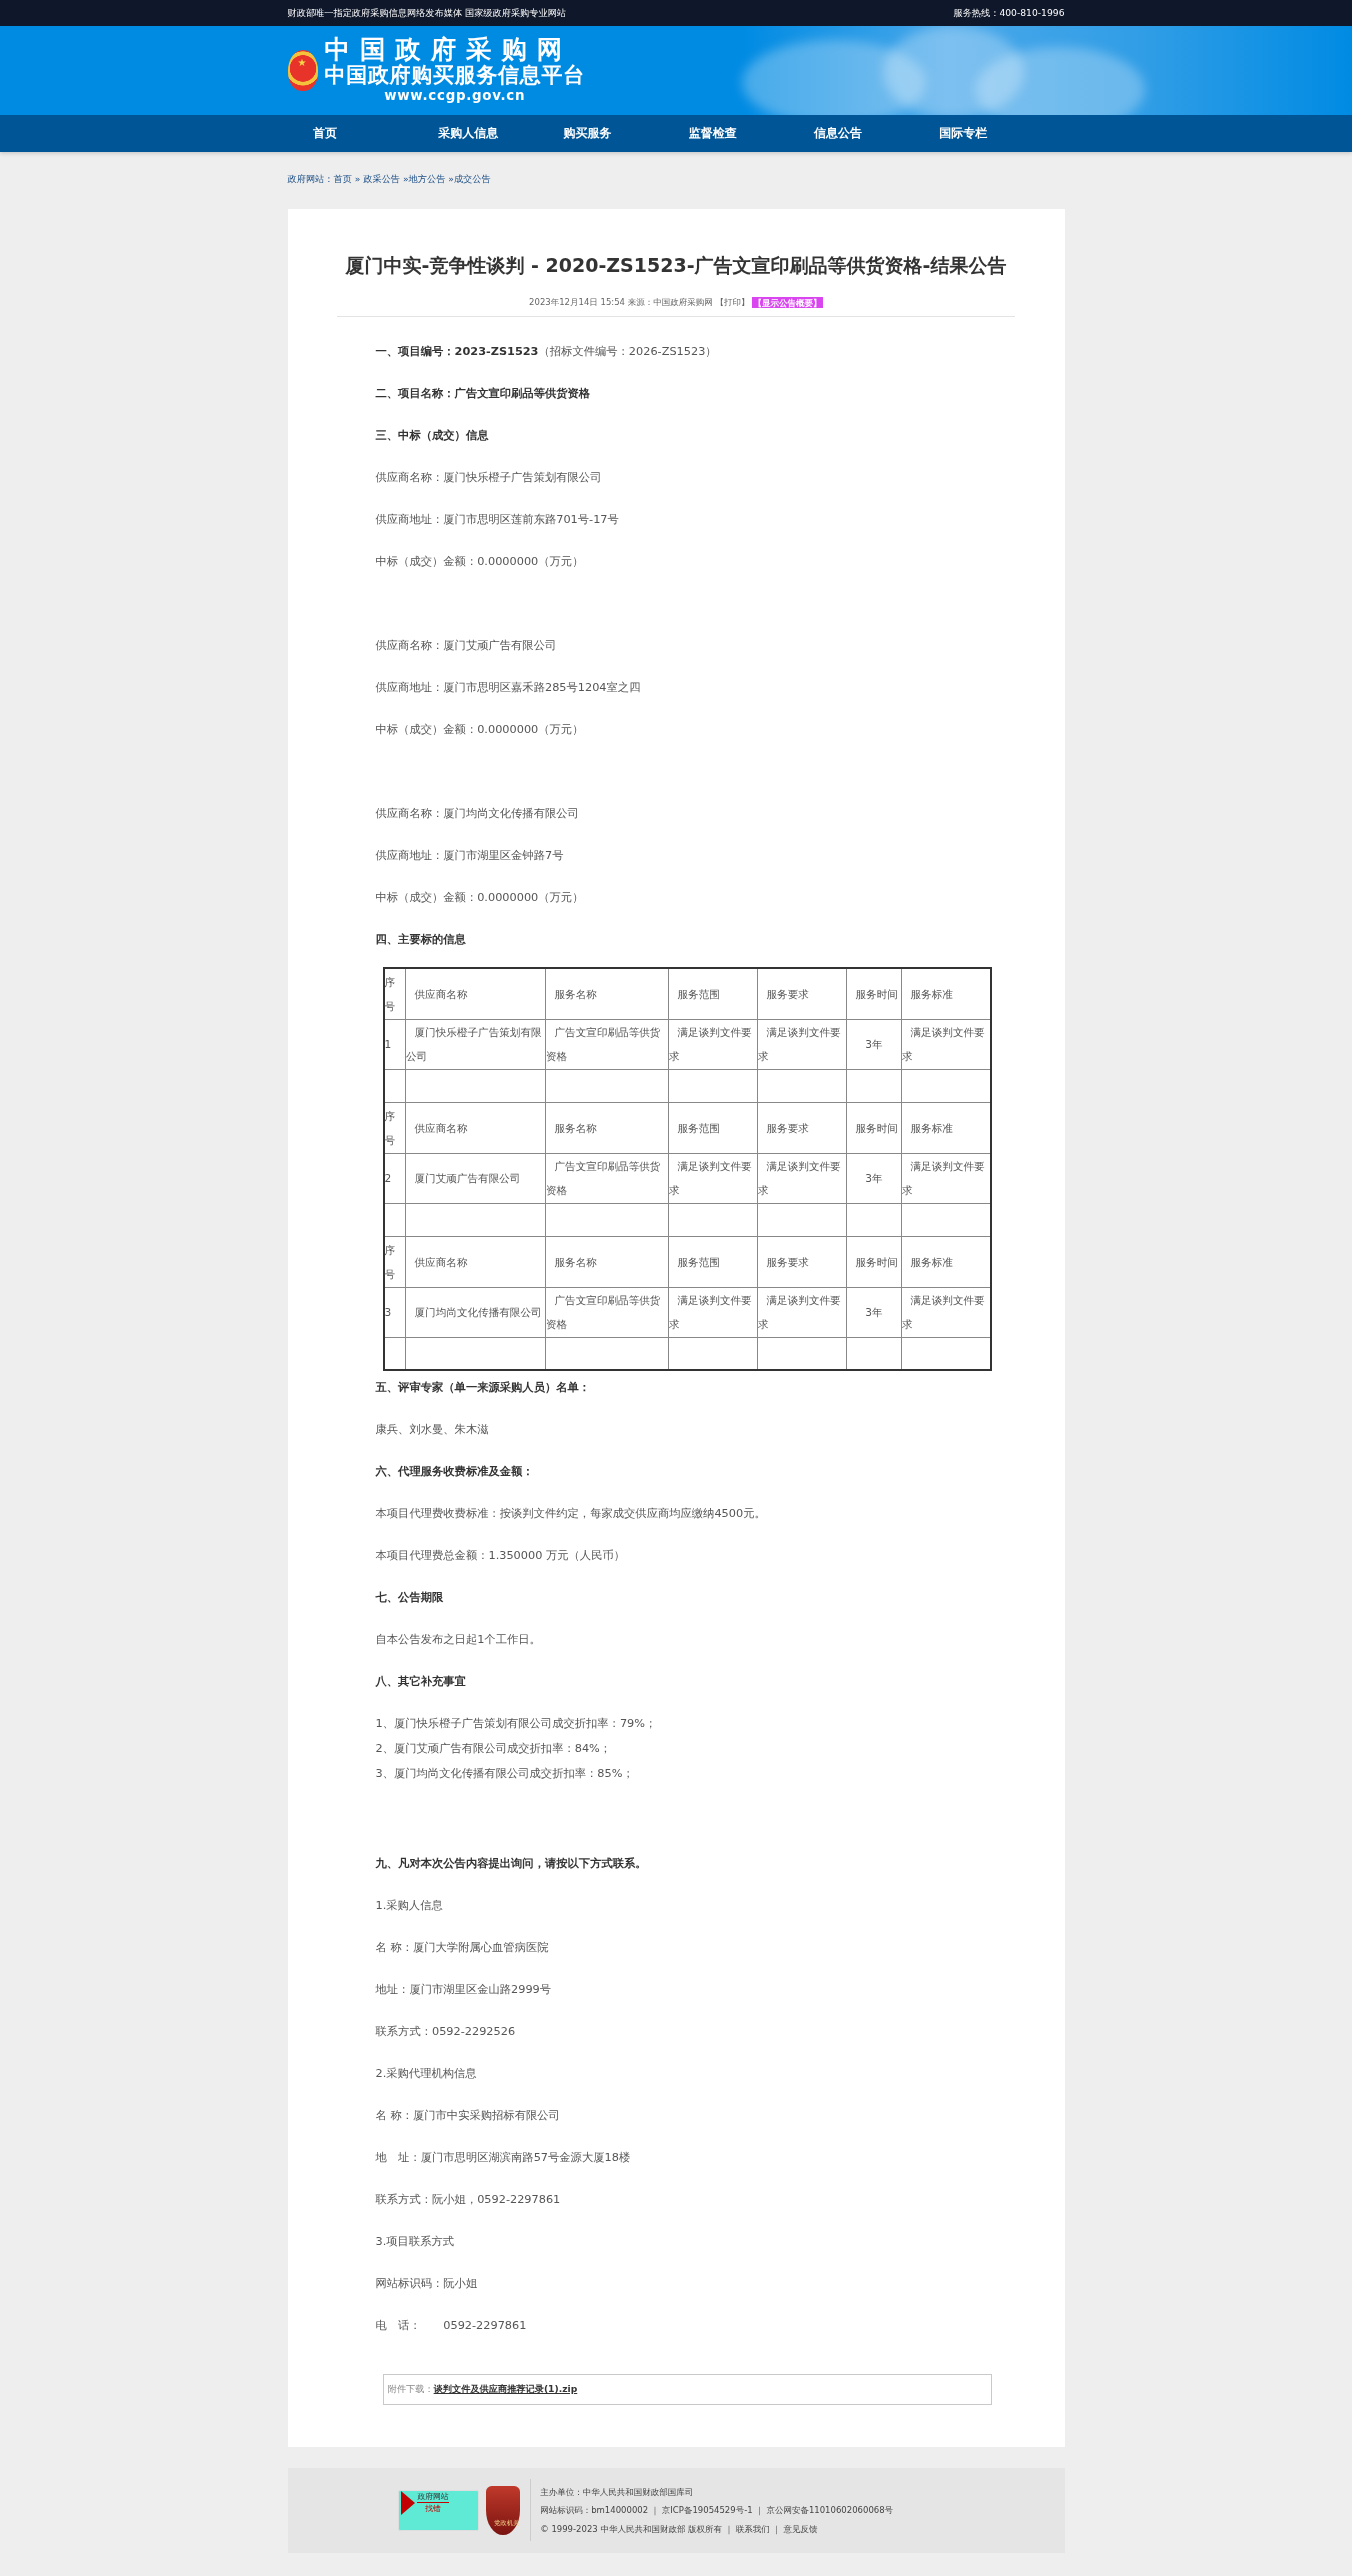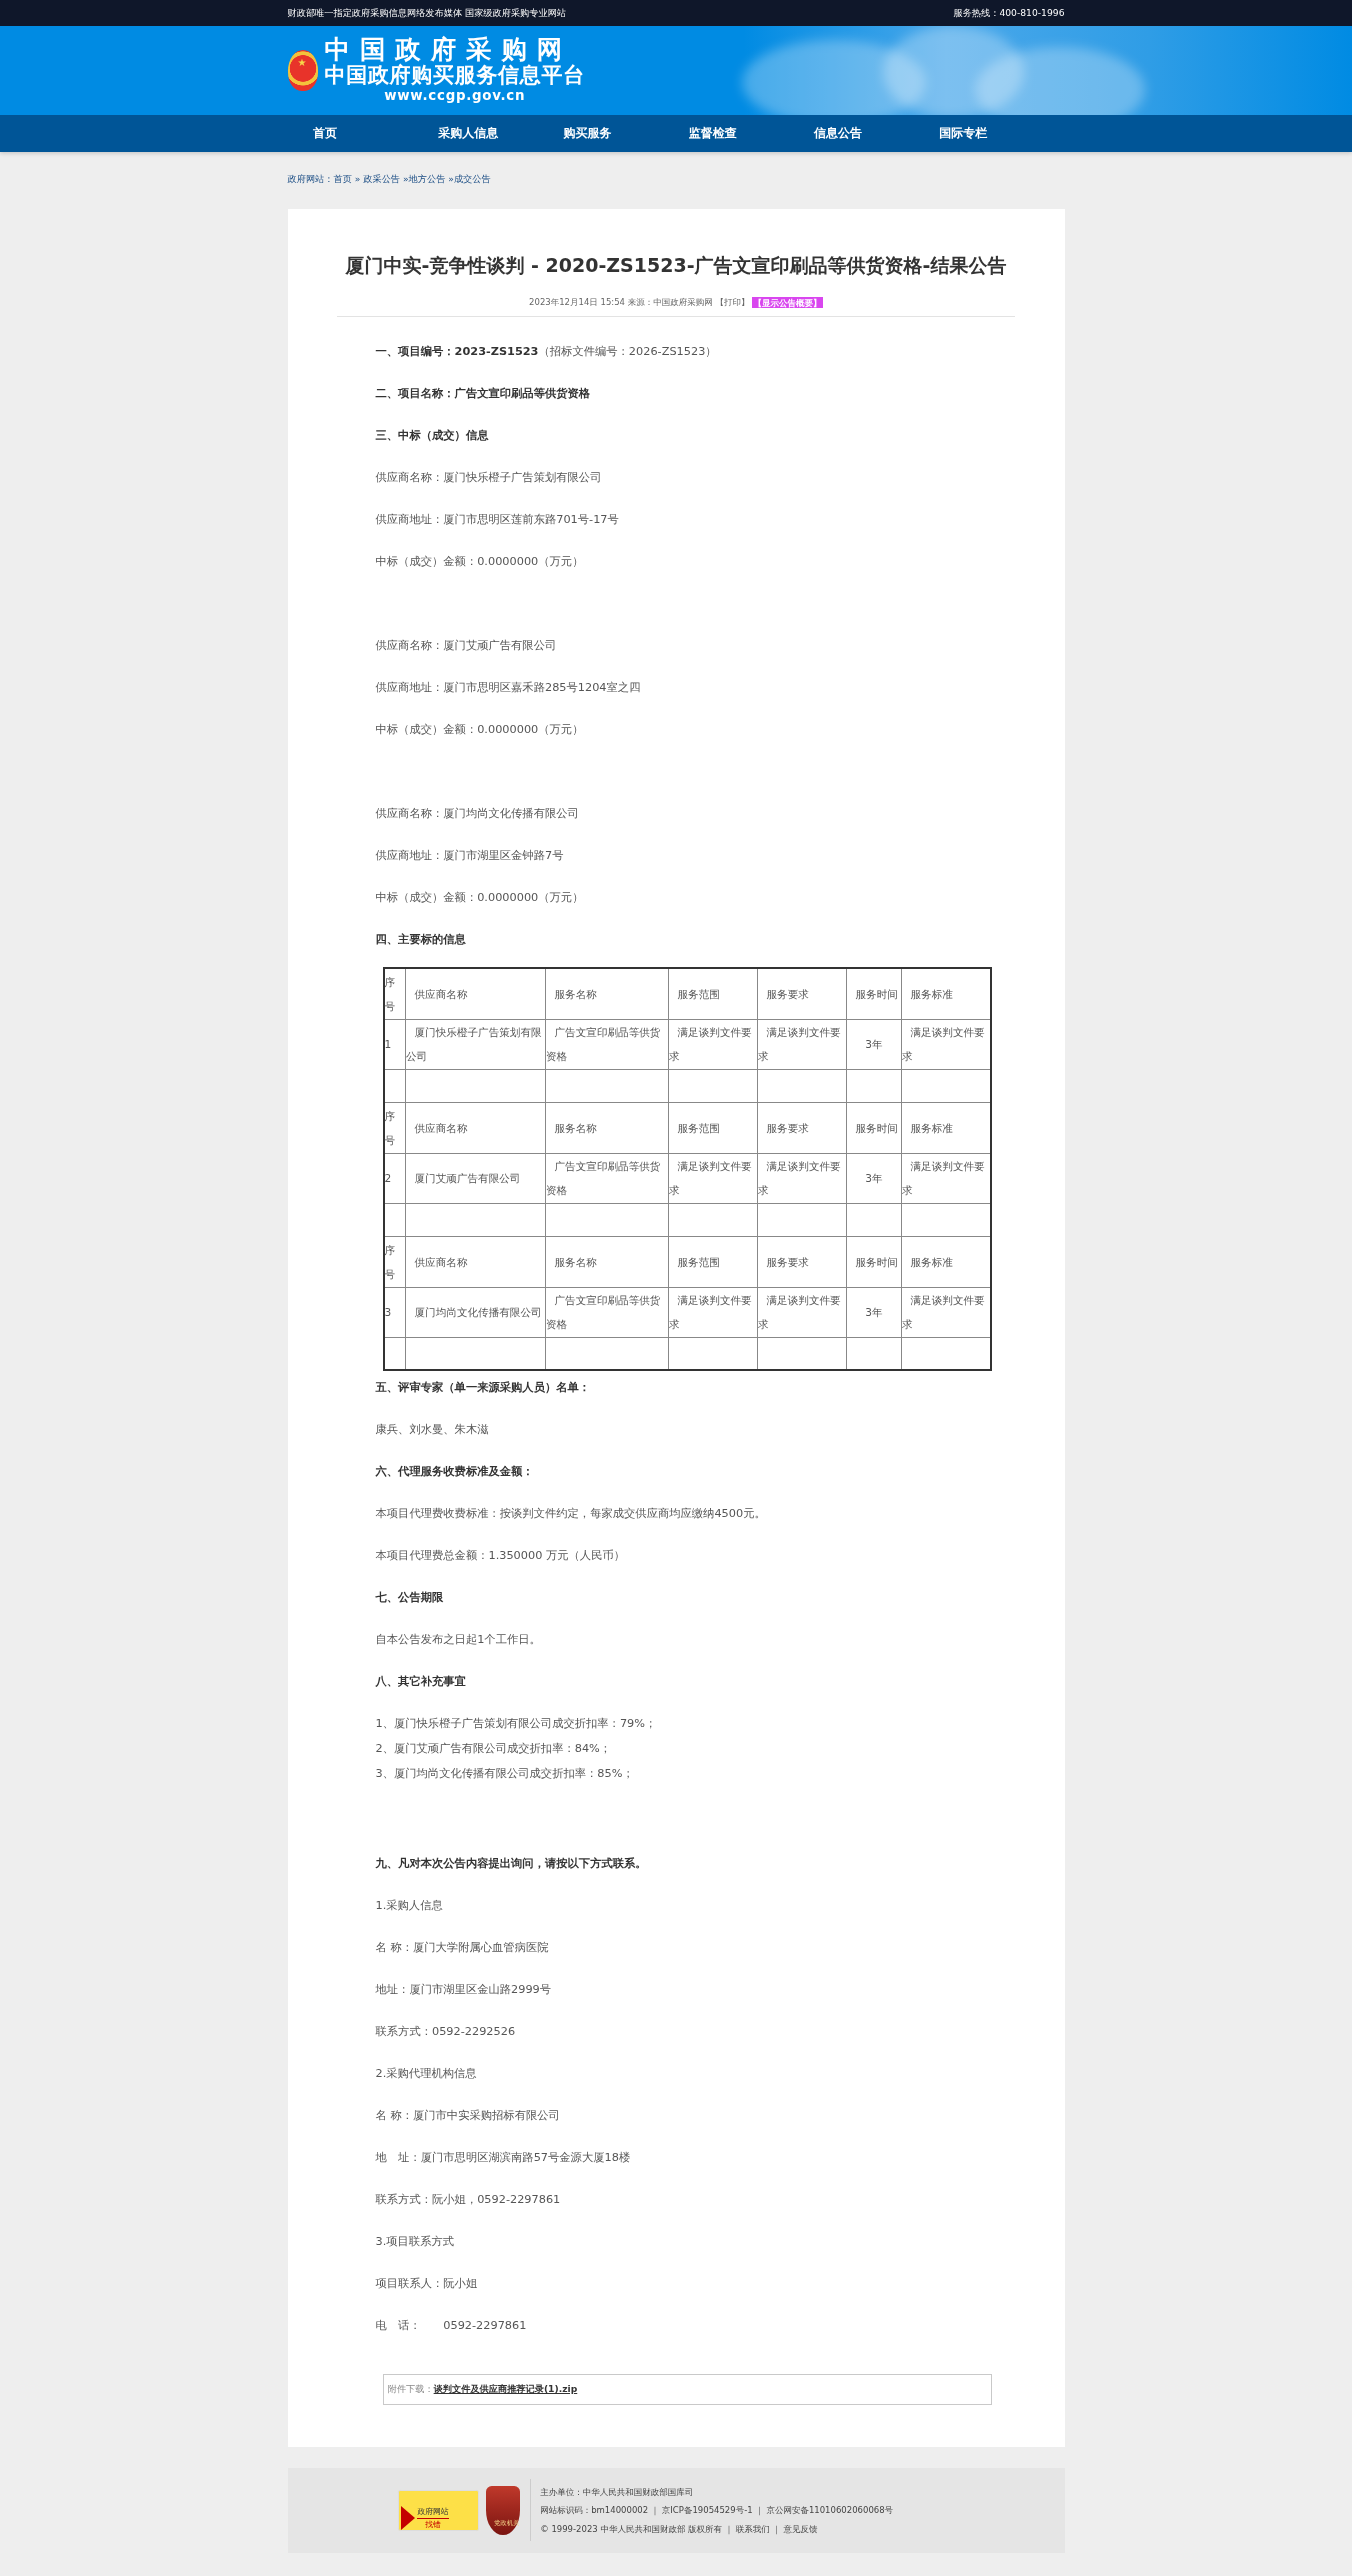--- a/index.html
+++ b/index.html
@@ -34,21 +34,21 @@
 table.info td{border:0.7px solid #888;vertical-align:middle;line-height:24px;padding:0}
 table.info tr.h td{height:51px}
 table.info tr.d td{height:50px}
 table.info tr.e td{height:33px}
 .ind{text-indent:8.5px}
 .ctr{text-align:center}
 .attach{margin:41px 0 0 7px;width:609px;height:31px;border:0.7px solid #c9c9c9;display:flex;align-items:center;padding-left:4.2px;font-size:9.2px}
 .attach .lab{color:#888}
 .attach a{color:#333;font-weight:bold;text-decoration:underline}
 .footer{width:777px;margin:21px auto 0;background:#e5e5e5;height:85px;display:flex;align-items:center;padding-left:110px}
-.zferr{width:40px;height:42px;background:#fde047;border:0.7px solid #ddd;border-radius:2.1px;display:flex;align-items:flex-end;padding:0 2.1px;width:81px;height:41px}
+.zferr{width:40px;height:42px;background:#5eead4;border:0.7px solid #ddd;border-radius:2.1px;display:flex;align-items:flex-start;padding:0 2.1px;width:81px;height:41px}
 .zferr .tri{width:0;height:0;border-left:14px solid #c40000;border-top:12.7px solid transparent;border-bottom:12.7px solid transparent;margin-right:2.8px}
 .zferr .txt{font-size:7.8px;color:#333;line-height:11.3px;text-align:center}
 .zferr .txt .r{color:#c40000;border-top:0.7px solid #c40000}
 .shield{width:21px;height:49px;margin-left:7px;border-radius:5.7px 5.7px 50% 50%;background:linear-gradient(#c0392b,#7a1410);width:34px;color:#f5d58a;font-size:6.4px;display:flex;align-items:flex-end;justify-content:flex-end;padding-bottom:7px}
 .fsep{width:0.7px;height:62px;background:#ccc;margin:0 10px 0 10px}
 .finfo{font-size:8.5px;color:#444;line-height:18.4px}
 </style>
 </head>
 <body>
 
@@ -231,21 +231,21 @@
     <p class="b">九、凡对本次公告内容提出询问，请按以下方式联系。</p>
     <p>1.采购人信息</p>
     <p>名 称：厦门大学附属心血管病医院</p>
     <p>地址：厦门市湖里区金山路2999号</p>
     <p>联系方式：0592-2292526</p>
     <p>2.采购代理机构信息</p>
     <p>名 称：厦门市中实采购招标有限公司</p>
     <p>地　址：厦门市思明区湖滨南路57号金源大厦18楼</p>
     <p>联系方式：阮小姐，0592-2297861</p>
     <p>3.项目联系方式</p>
-    <p>项目联系人：阮小姐</p>
+    <p>网站标识码：阮小姐</p>
     <p style="white-space:pre">电　话：　　0592-2297861</p>
 
     <div class="attach">
       <span class="lab">附件下载：</span>
       <a>谈判文件及供应商推荐记录(1).zip</a>
     </div>
   </div>
 </div>
 
 <div class="footer">

